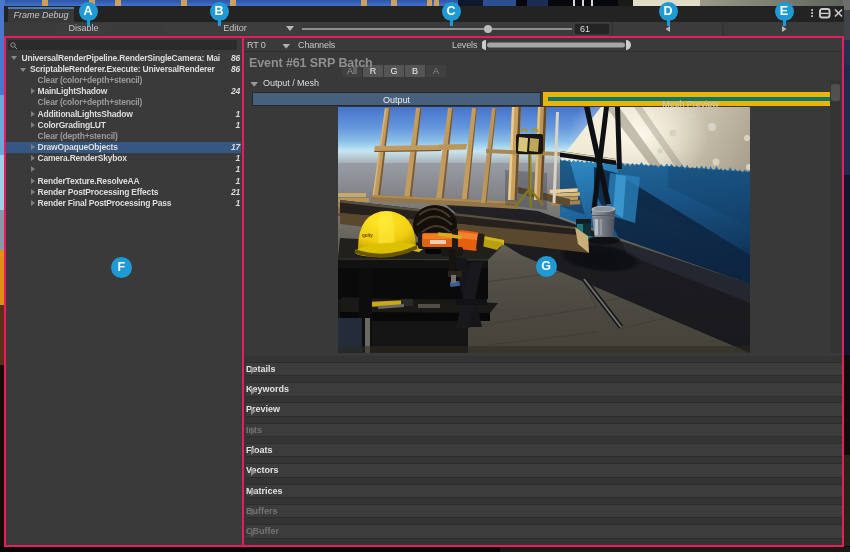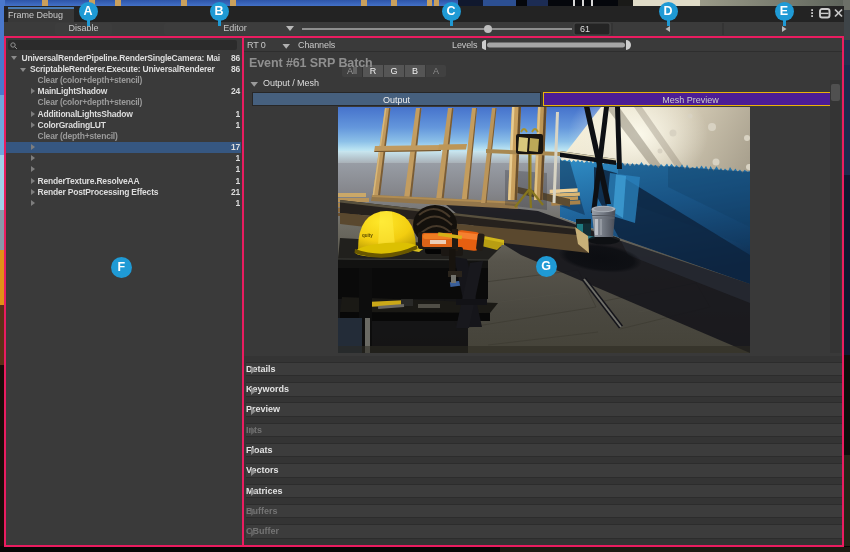--- a/index.html
+++ b/index.html
@@ -1,30 +1,30 @@
 <!DOCTYPE html>
 <html><head><meta charset="utf-8">
 <style>
 html,body{margin:0;padding:0;}
 body{width:850px;height:552px;position:relative;overflow:hidden;background:#000;
  font-family:"Liberation Sans",sans-serif;-webkit-font-smoothing:antialiased;}
 .abs{position:absolute;}
 #tabbar{left:4px;top:6px;width:840px;height:16px;background:#232323;}
 #tab{left:8px;top:7px;width:66px;height:15px;background:#383838;border-top:2px solid #4a7cb4;
- box-sizing:border-box;color:#c8c8c8;font-size:9px;line-height:12px;}
+ box-sizing:border-box;color:#c8c8c8;font-size:9px;line-height:12px;text-align:center;font-style:italic;}
 #toolbar{left:4px;top:22px;width:840px;height:14px;background:#3b3b3b;}
 .tbtn{top:23px;height:12px;background:#3d3d3d;border-radius:2px;
  box-sizing:border-box;color:#c6c6c6;font-size:9px;line-height:10px;text-align:center;}
 #leftpanel{left:4px;top:36px;width:240px;height:511px;border:2px solid #ea1c60;background:#3a3a3a;box-sizing:border-box;}
 #rightpanel{left:242px;top:36px;width:602px;height:511px;border:2px solid #ea1c60;background:#393939;box-sizing:border-box;}
 #search{left:8px;top:40px;width:229px;height:10px;background:#2b2b2b;border-radius:2px;}
 .trow{position:absolute;left:6px;width:235px;height:11.15px;font-size:8.5px;font-weight:bold;
  letter-spacing:-0.2px;color:#dcdcdc;line-height:11.15px;white-space:nowrap;}
 .trow .lbl{position:absolute;overflow:hidden;}
-.trow .cnt{position:absolute;right:1px;}
+.trow .cnt{position:absolute;right:1px;font-style:italic;}
 .grey{color:#9a9a9a;font-weight:bold;}
 .tri{position:absolute;width:0;height:0;}
 .trid{border-left:3.5px solid transparent;border-right:3.5px solid transparent;border-top:4.5px solid #8b8b8b;top:3.5px;}
 .trir{border-top:3.5px solid transparent;border-bottom:3.5px solid transparent;border-left:4.5px solid #7e7e7e;top:2px;}
 .sel{background:#365781;}
 
 #rtoolbar{left:244px;top:38px;width:598px;height:14px;background:#3a3a3a;border-bottom:1px solid #2e2e2e;box-sizing:border-box;}
 .rtxt{position:absolute;font-size:9px;color:#c8c8c8;letter-spacing:-0.1px;}
 .chbtn{position:absolute;top:38.5px;height:12px;font-size:9px;text-align:center;line-height:12px;margin-top:26px;}
 #eventhdr{left:249px;top:56px;font-size:12.5px;font-weight:bold;color:#8f8f8f;letter-spacing:-0.1px;}
@@ -171,42 +171,45 @@
     <div class="trow" style="top:66.9px">
       <span class="tri trir" style="left:24.5px"></span>
       <span class="lbl" style="left:31.5px;width:184.5px">ColorGradingLUT</span>
       <span class="cnt">1</span>
     </div>
     <div class="trow" style="top:78.05px">
       <span class="lbl grey" style="left:31.5px;width:184.5px">Clear (depth+stencil)</span>
     </div>
     <div class="trow sel" style="top:89.2px">
       <span class="tri trir" style="left:24.5px"></span>
+      <span class="lbl" style="left:31.5px;width:184.5px">DrawOpaqueObjects</span>
       <span class="cnt">17</span>
     </div>
     <div class="trow" style="top:100.35000000000001px">
       <span class="tri trir" style="left:24.5px"></span>
+      <span class="lbl" style="left:31.5px;width:184.5px">Camera.RenderSkybox</span>
       <span class="cnt">1</span>
     </div>
     <div class="trow" style="top:111.5px">
       <span class="tri trir" style="left:24.5px"></span>
       <span class="cnt">1</span>
     </div>
     <div class="trow" style="top:122.65px">
       <span class="tri trir" style="left:24.5px"></span>
       <span class="lbl" style="left:31.5px;width:184.5px">RenderTexture.ResolveAA</span>
       <span class="cnt">1</span>
     </div>
     <div class="trow" style="top:133.8px">
       <span class="tri trir" style="left:24.5px"></span>
       <span class="lbl" style="left:31.5px;width:184.5px">Render PostProcessing Effects</span>
       <span class="cnt">21</span>
     </div>
     <div class="trow" style="top:144.95000000000002px">
       <span class="tri trir" style="left:24.5px"></span>
+      <span class="lbl" style="left:31.5px;width:184.5px">Render Final PostProcessing Pass</span>
       <span class="cnt">1</span>
     </div>
   </div>
 
 <div id="rtoolbar" class="abs"></div>
 <div class="rtxt" style="left:247px;top:40px">RT 0</div>
 <svg class="abs" style="left:282px;top:42.5px" width="9" height="7">
     <path d="M0.5 1 L8 1 L4.2 5.8 Z" fill="#b0b0b0"></path>
   </svg>
 <div class="rtxt" style="left:298px;top:40px">Channels</div>
@@ -220,21 +223,21 @@
  <rect x="5" y="2.5" width="138" height="5" rx="2.5" fill="#a6a6a6"></rect>
  <path d="M4 0 A5 5 0 0 0 4 10 Z" fill="#cccccc"></path>
  <path d="M144 0 A5 5 0 0 1 144 10 Z" fill="#cccccc"></path>
 </svg>
 <div id="eventhdr" class="abs">Event #61 SRP Batch</div>
 <svg class="abs" style="left:250px;top:81px" width="9" height="7">
     <path d="M0.5 1 L8 1 L4.2 5.8 Z" fill="#9a9a9a"></path>
   </svg>
 <div id="outmesh" class="abs" style="left:263px;">Output / Mesh</div>
 <div class="tabout abs" style="left:252px;width:289px;background:#46607e;color:#eeeeee;border:1px solid #272727;">Output</div>
-<div class="tabout abs" style="left:543px;width:295px;background:#4c1d95;color:#cccccc;border:1px solid #eab308;">Mesh Preview</div>
+<div class="tabout abs" style="left:543px;width:295px;background:#0f766e;color:#cccccc;border:5px solid #eab308;">Mesh Preview</div>
 
 <svg id="scene" class="abs" style="left:337.5px;top:107px" width="412" height="246" viewBox="0 0 412 246">
  <defs>
   <linearGradient id="sky" x1="0" y1="0" x2="0" y2="1">
    <stop offset="0" stop-color="#4673cc"></stop>
         <stop offset="0.45" stop-color="#6497dc"></stop>
    <stop offset="0.75" stop-color="#8cc0e8"></stop>
         <stop offset="0.92" stop-color="#b8e2f2"></stop>
    <stop offset="1" stop-color="#c8e6f0"></stop>
   </linearGradient>

